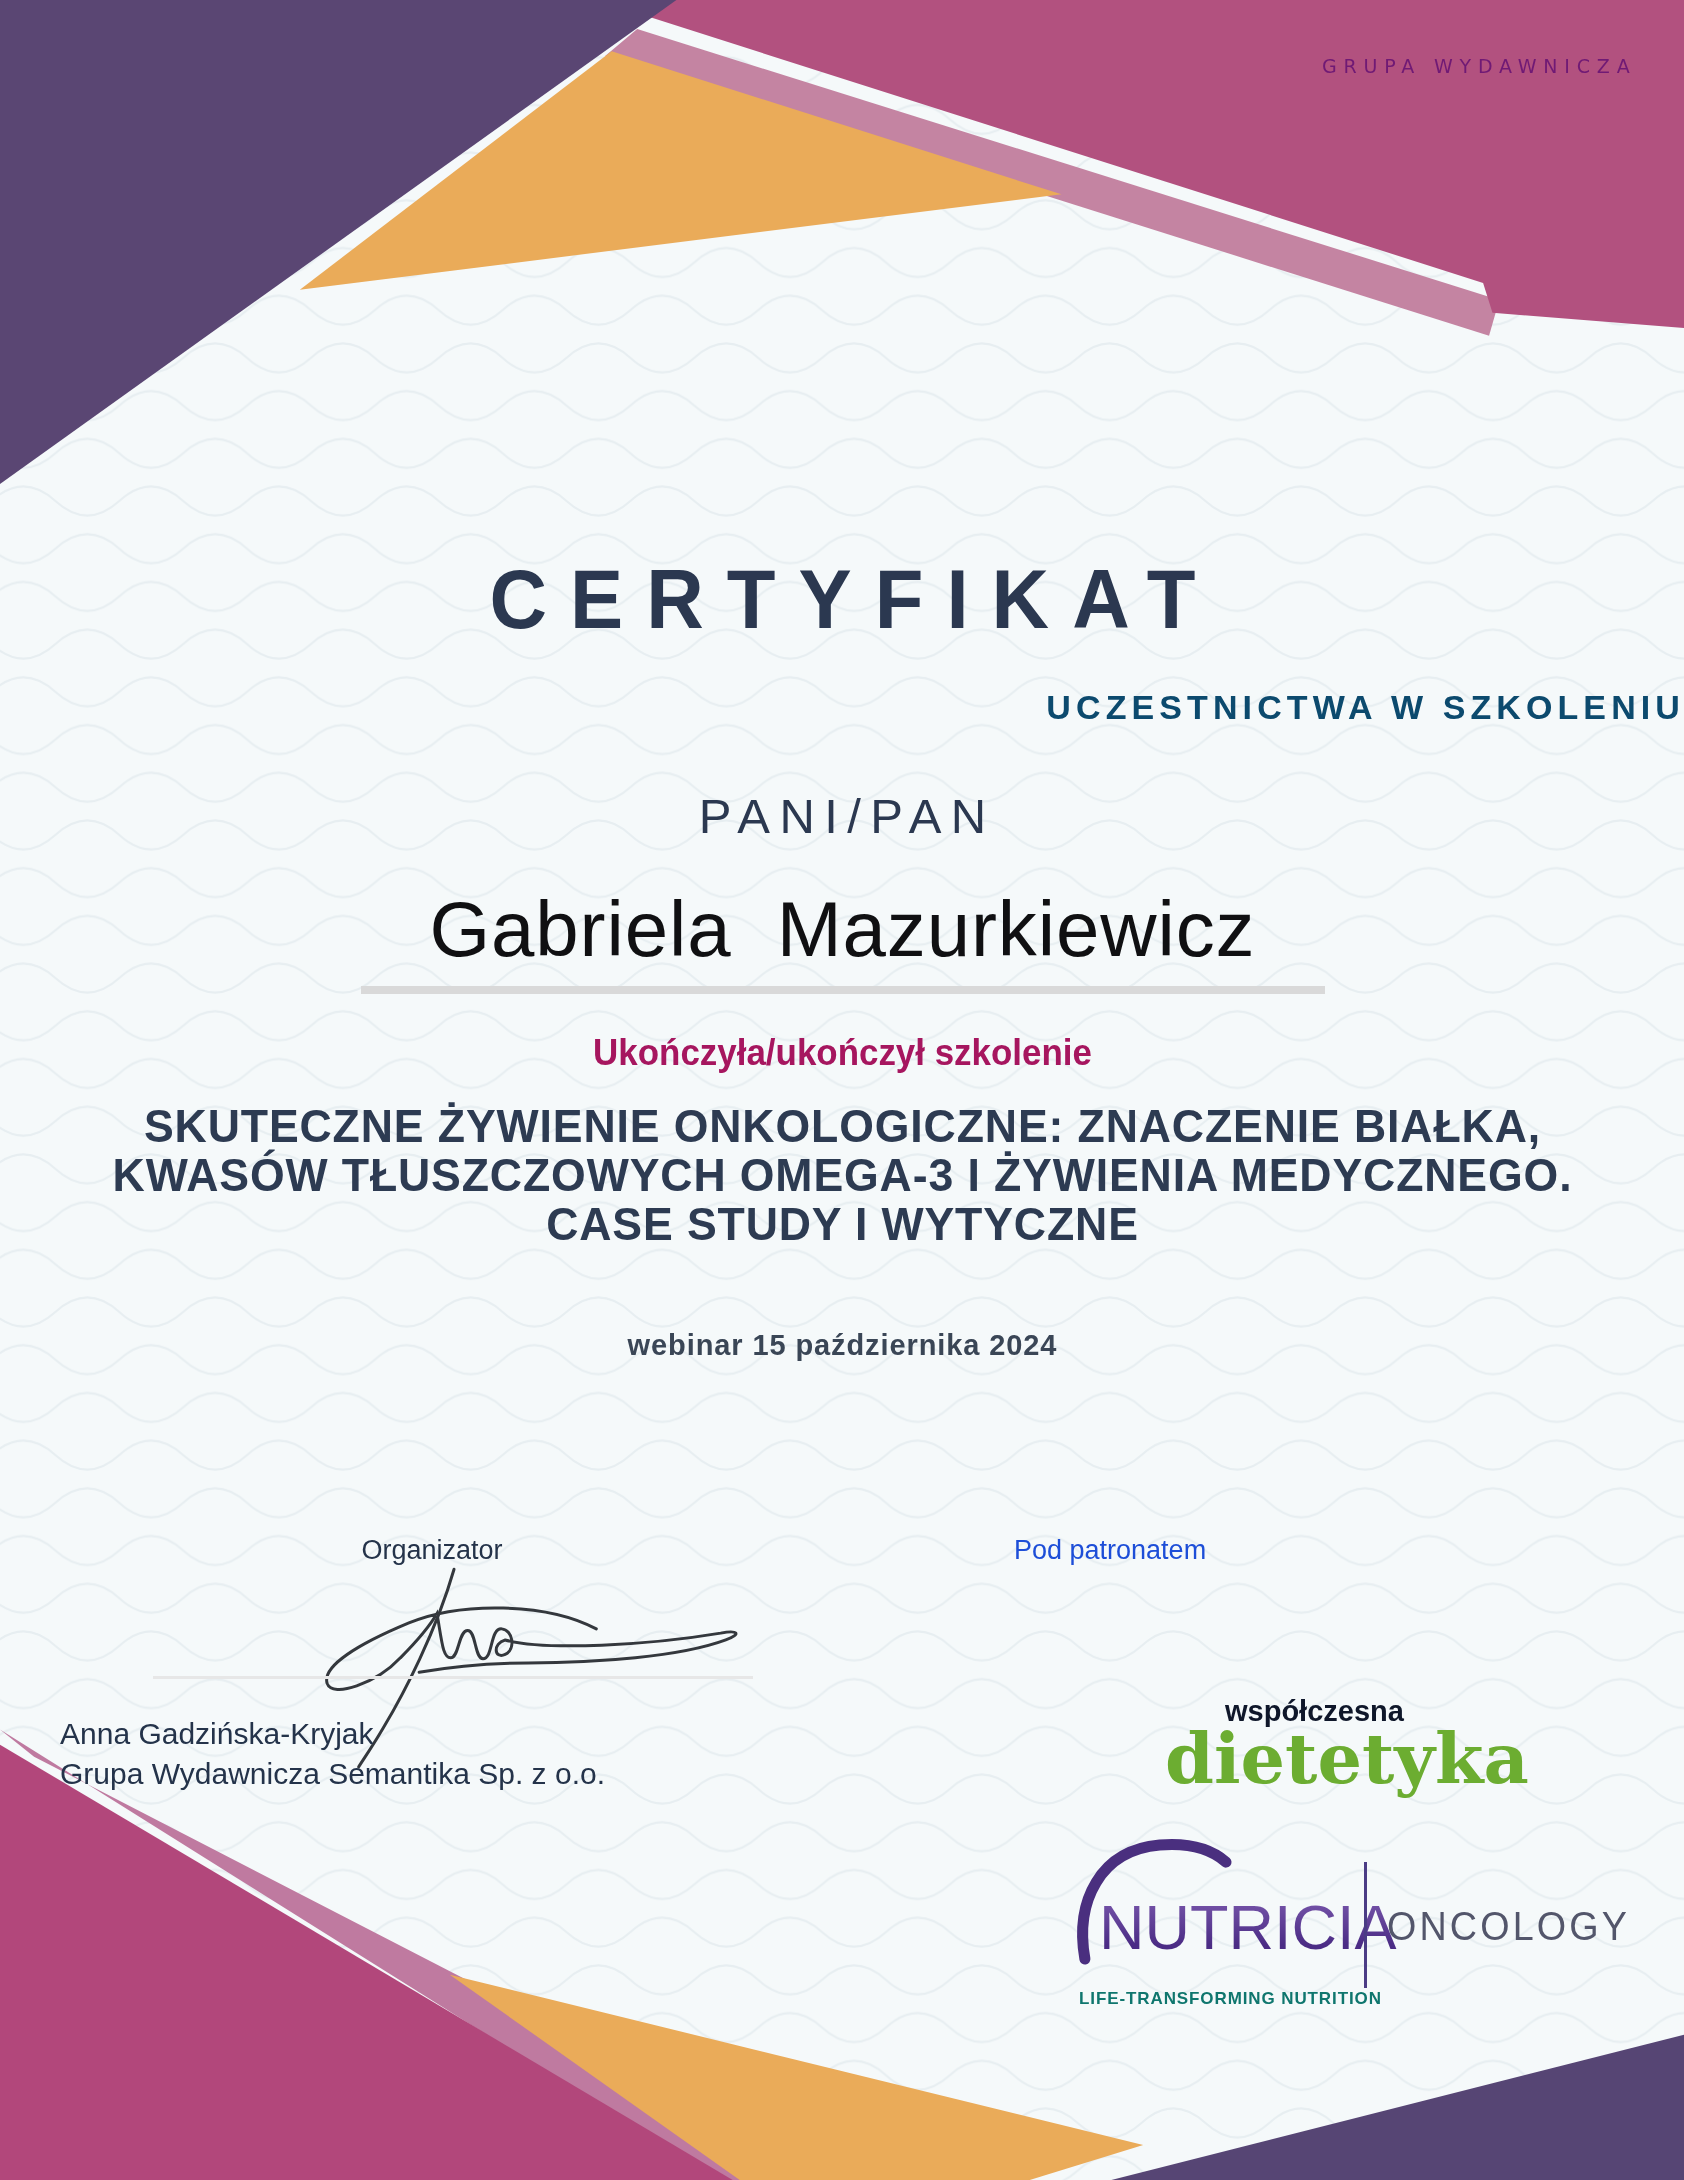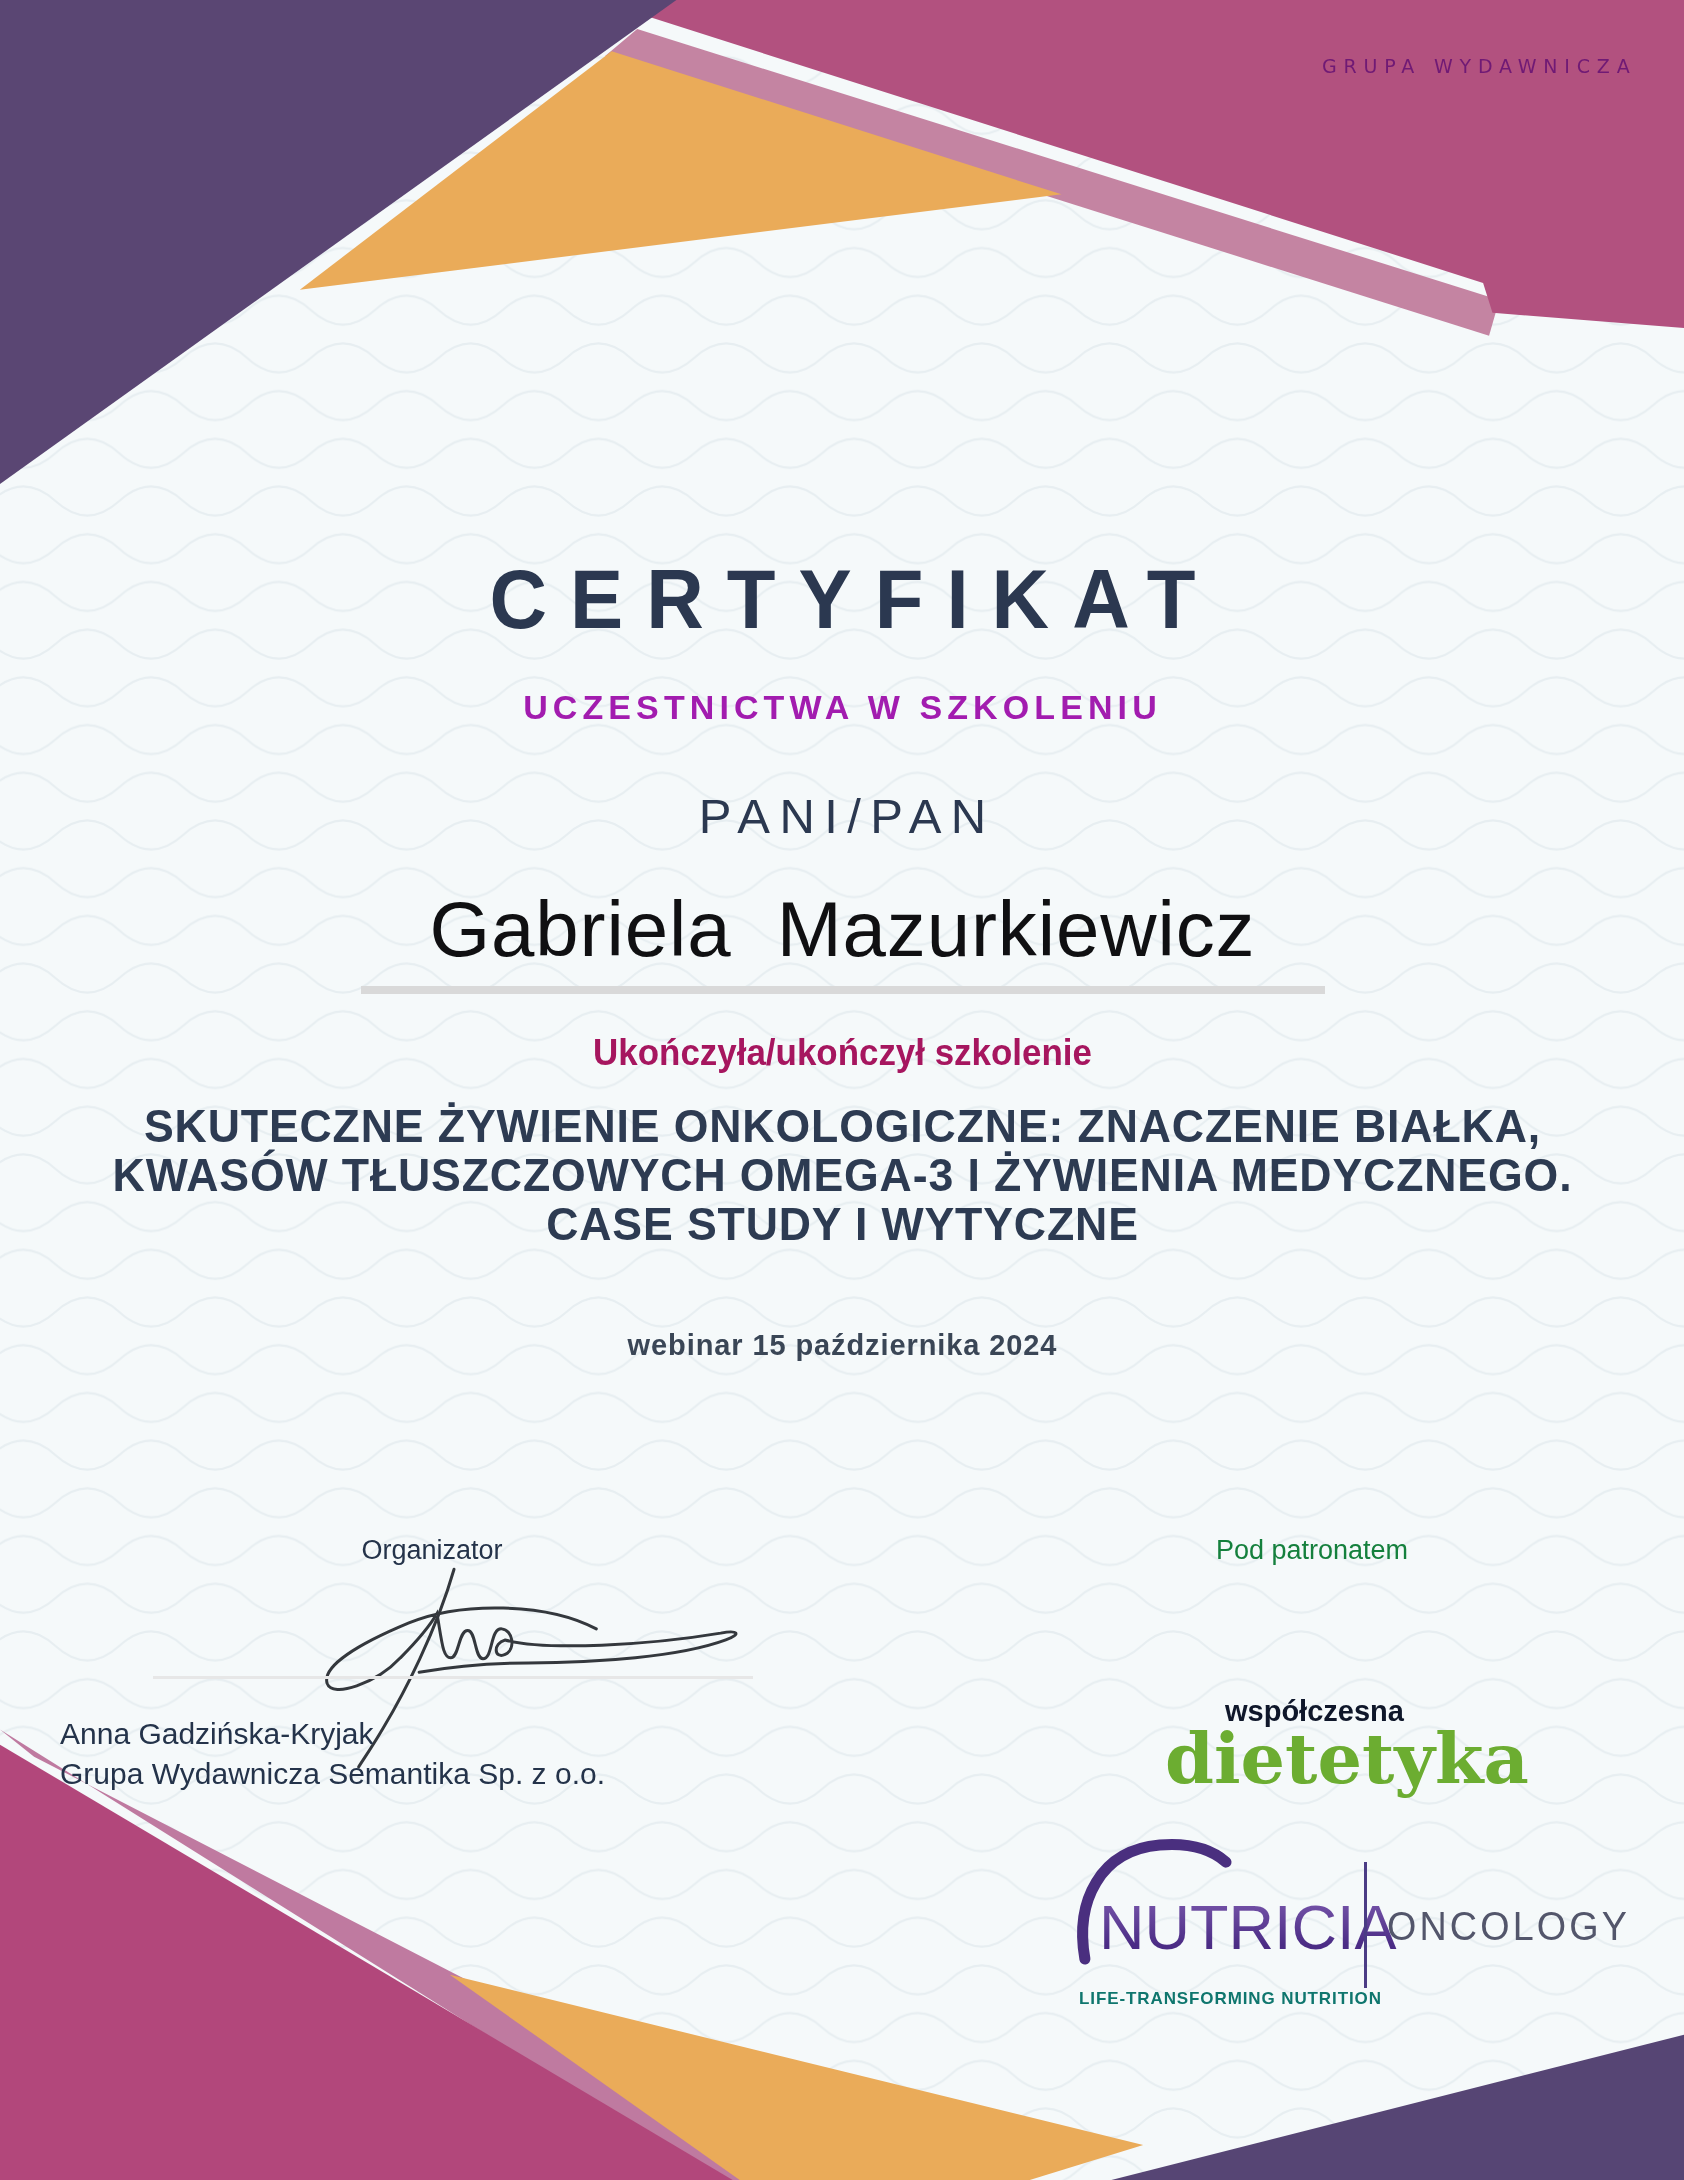--- a/index.html
+++ b/index.html
@@ -22,22 +22,23 @@
   .brand-name{
     font-size:54px;letter-spacing:1.7px;margin-top:5.1px;
     font-family:"DejaVu Sans", sans-serif;font-weight:normal;
   }
 
   .certyfikat{
     top:552px;font-size:83px;font-weight:bold;color:#2b3850;
     letter-spacing:24px;transform:scaleX(0.96);text-indent:24px;
   }
   .subtitle1{
-    top:688px;font-size:34px;font-weight:bold;color:#a21caf;
+    top:688px;font-size:34px;font-weight:bold;color:#0c4a6e;
     letter-spacing:5.1px;
+    text-align:right;
   }
   .panipan{
     top:788px;font-size:49px;color:#2b3850;letter-spacing:9.4px;
     font-weight:normal;text-indent:9.4px;
   }
   .recipient-name{
     top:884px;font-size:78px;color:#101012;letter-spacing:0.9px;
     white-space:pre;font-weight:normal;
   }
   .name-rule{
@@ -57,22 +58,22 @@
   }
 
   .organizator-label{left:134px;width:596px;top:1535px;text-align:center;
     font-size:27px;color:#24334a;}
   .sig-line{left:153px;top:1676px;width:600px;height:3.4px;background:#e7e7e7;}
   .organizer-block{
     left:60px;width:767px;top:1714px;
     font-size:30px;line-height:40px;color:#24334a;
   }
 
-  .patron-label{left:1014px;width:596px;top:1535px;text-align:center;
-    font-size:27px;color:#15803d;}
+  .patron-label{left:1014px;width:596px;top:1535px;
+    font-size:27px;color:#1d4ed8;}
 
   .wspolczesna{
     left:1225px;top:1695px;font-size:29px;font-weight:bold;color:#0f172a;
     letter-spacing:0px;
   }
   .dietetyka{
     left:1165px;top:1717px;font-size:70px;font-weight:bold;color:#6cad31;
     font-family:"DejaVu Serif", serif;letter-spacing:0px;
   }
 

